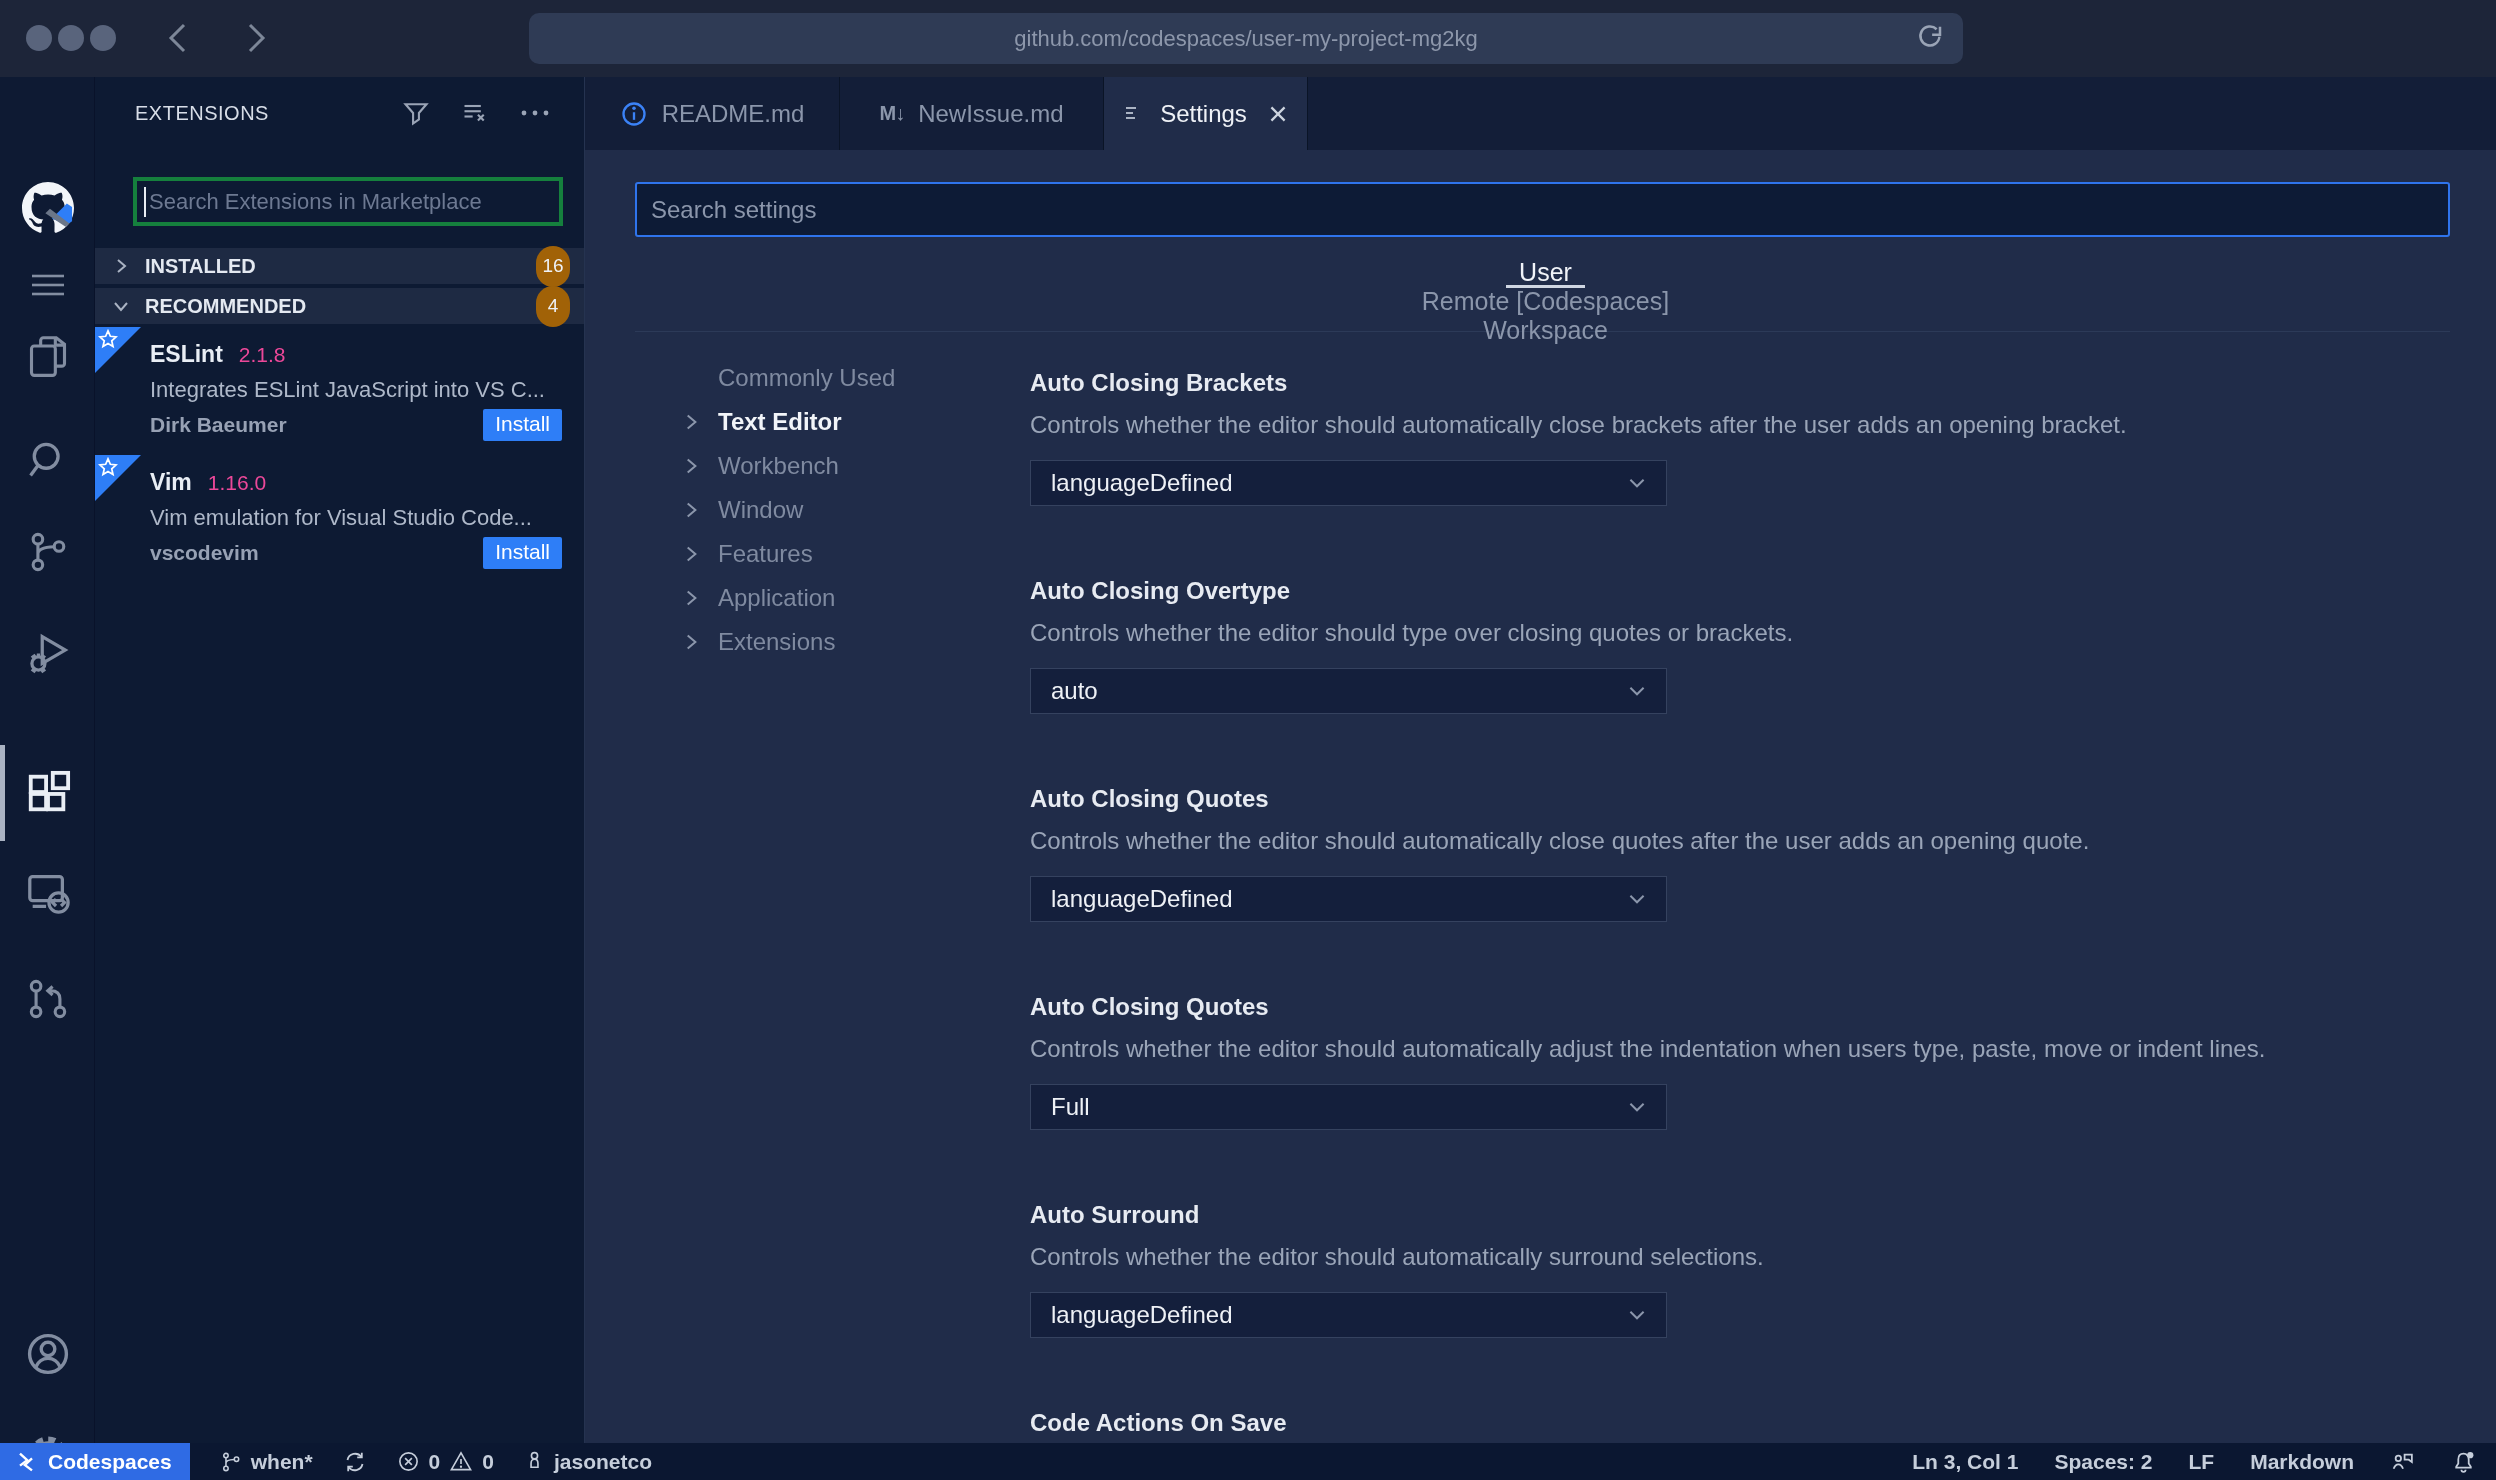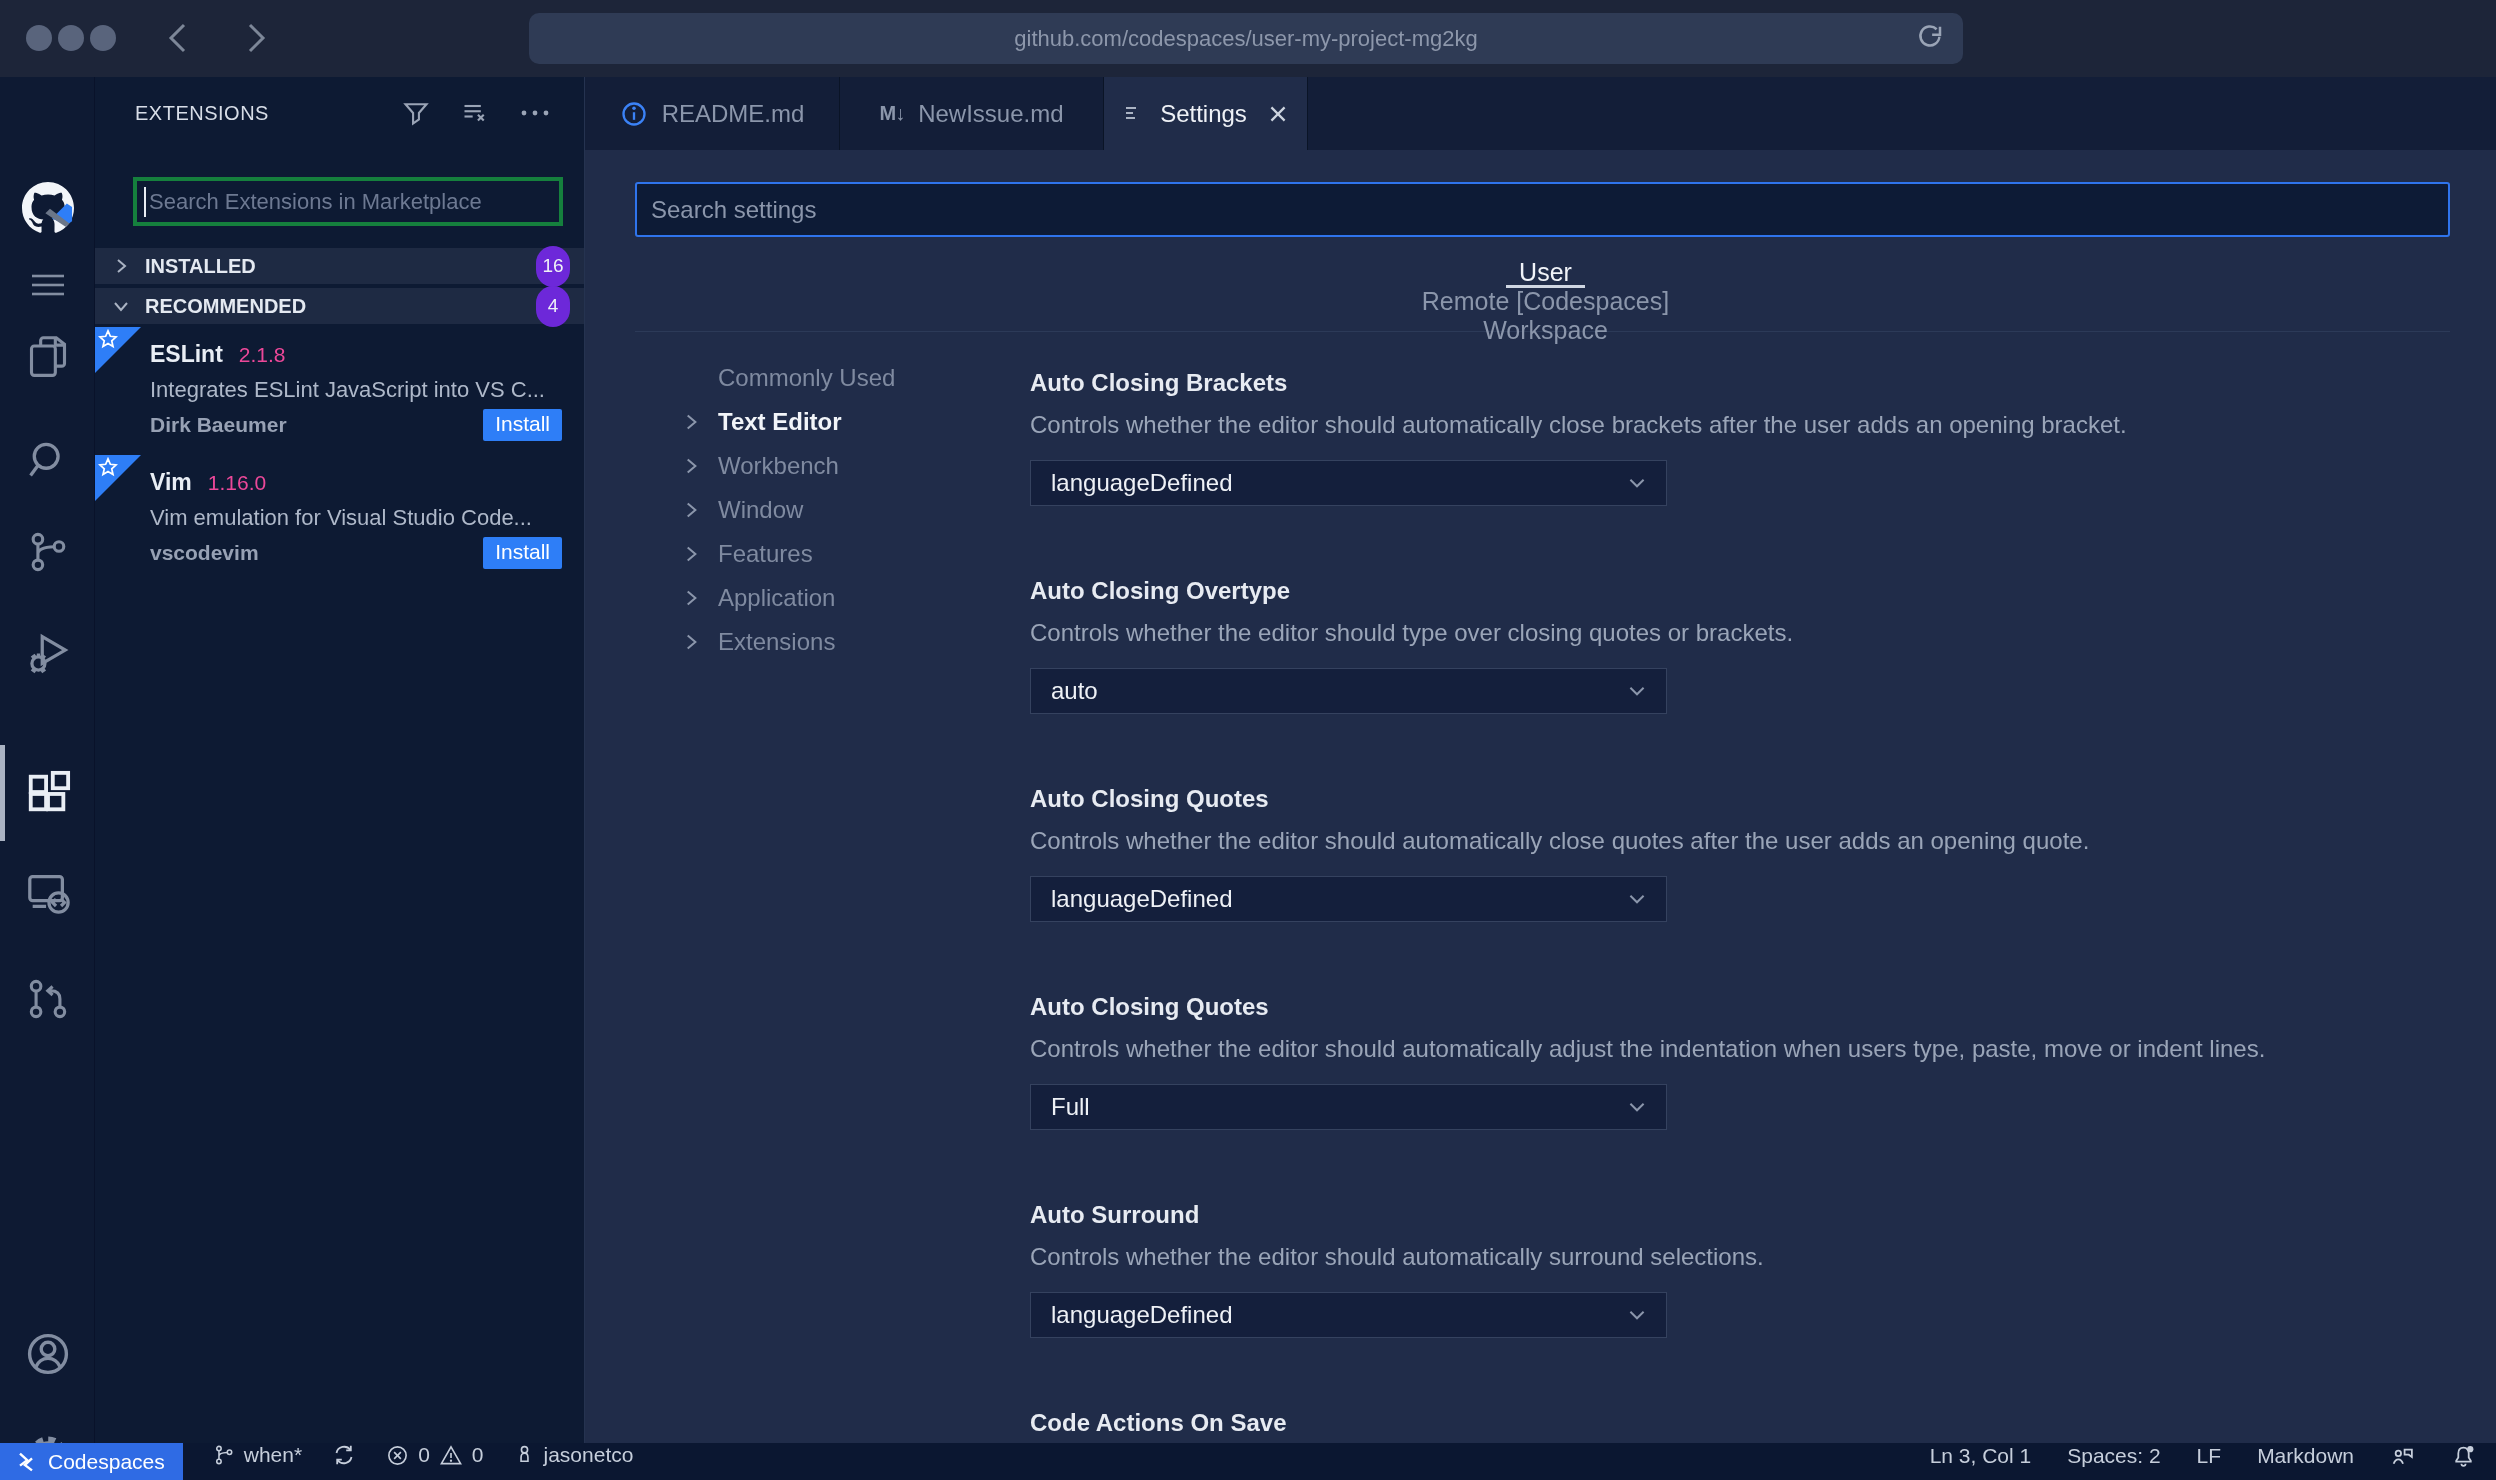--- a/index.html
+++ b/index.html
@@ -41,21 +41,21 @@
   .ext-search {
     position:absolute; left:38px; top:100px; width:430px; height:49px;
     border:4px solid #15803d; background:#0d1a33; display:flex; align-items:center; padding-left:7px;
     color:#6d7992; font-size:22px; white-space:nowrap; overflow:hidden;
   }
   .caret { width:2px; height:30px; background:#e8edf4; margin-right:3px; flex:none; }
   .sb-section { position:absolute; left:0; width:100%; height:36px; background:#1e2a43;
     display:flex; align-items:center; color:#e4e9f1; font-weight:bold; font-size:20px; }
   .sb-section .chev { margin-left:16px; margin-right:14px; color:#aab3c3; }
   .sb-badge { margin-left:auto; margin-right:14px; min-width:34px; height:41px; border-radius:17px;
-    background:#6d28d9; color:#eef1f6; font-weight:normal; font-size:19px;
+    background:#a16207; color:#eef1f6; font-weight:normal; font-size:19px;
     display:flex; align-items:center; justify-content:center; padding:0 6px; }
   .ext-card { position:absolute; left:0; width:100%; height:125px; }
   .ext-card .ribbon { position:absolute; left:0; top:0; width:0; height:0;
     border-top:46px solid #2e7ef7; border-right:46px solid transparent; }
   .ext-card .ribbon svg { position:absolute; left:3px; top:-44px; }
   .ext-line1 { position:absolute; left:55px; top:14px; display:flex; align-items:baseline; gap:16px; }
   .ext-name { font-size:23px; font-weight:bold; color:#e9eef5; }
   .ext-version { font-size:21px; color:#ec4899; }
   .ext-desc { position:absolute; left:55px; top:50px; width:420px; font-size:22px; color:#aeb8c9; white-space:nowrap; overflow:hidden; }
   .ext-author { position:absolute; left:55px; top:86px; font-size:21px; font-weight:bold; color:#97a1b4; }
@@ -96,21 +96,21 @@
   .setting { margin-bottom:72px; }
   .setting-title { font-size:24px; line-height:26px; font-weight:bold; color:#e7ebf2; }
   .setting-desc { margin-top:16px; font-size:24px; line-height:26px; color:#9aa5b8; }
   .dropdown { margin-top:22px; width:637px; height:46px; background:#141f3c; border:1px solid #35425f;
     display:flex; align-items:center; justify-content:space-between; padding:0 18px 0 20px;
     font-size:24px; color:#eef1f6; }
   .dropdown .chev { color:#8b96ab; }
 
   
   .statusbar { position:absolute; left:0; bottom:0; right:0; height:37px; background:#0b1731;
-    display:flex; align-items:flex-start; color:#c6cedb; font-size:21px; z-index:5; }
+    display:flex; align-items:center; color:#c6cedb; font-size:21px; z-index:5;font-weight:bold; }
   .sb-remote { height:37px; background:#2f6be4; color:#fff; display:flex; align-items:center; gap:10px;
     padding:0 18px 0 14px; flex:none; }
   .status-item { display:flex; align-items:center; gap:9px; margin-left:30px; white-space:nowrap; }
   .status-right { margin-left:auto; display:flex; align-items:center; gap:36px; padding-right:20px; }
   .status-right .status-item { margin-left:0; }
 </style>
 </head>
 <body>
 
 <div class="app">

